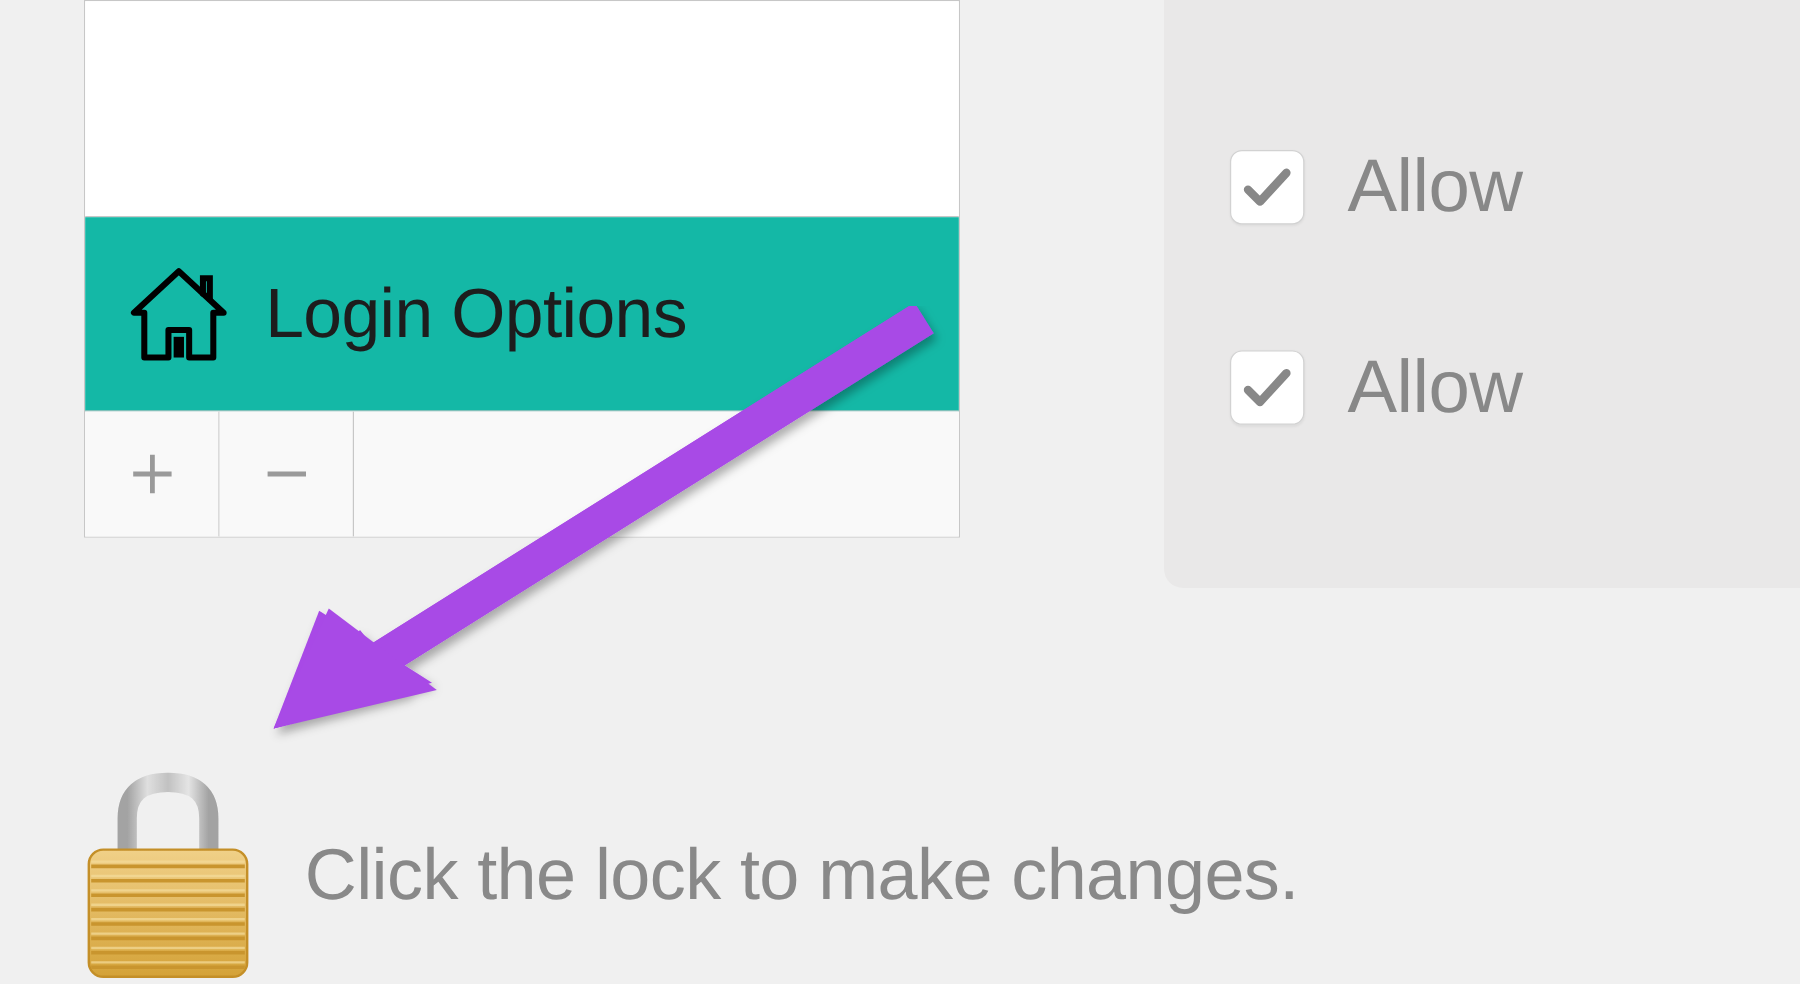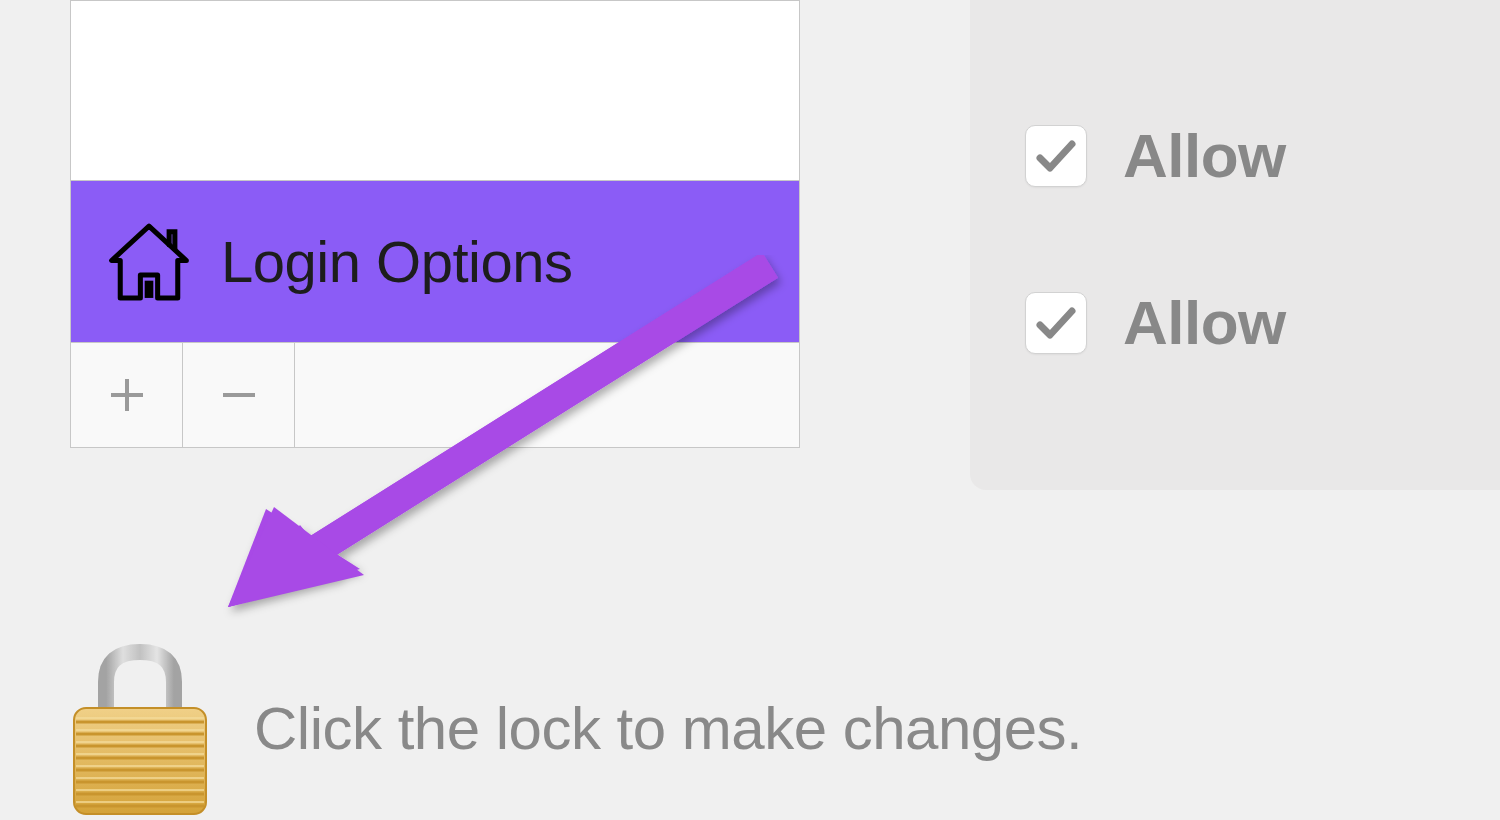--- a/index.html
+++ b/index.html
@@ -26,21 +26,21 @@
     .empty-area {
       height: 180px;
       border-bottom: 1px solid #c7c7c7;
       background: #ffffff;
     }
     .login-options-row {
       display: flex;
       align-items: center;
       height: 162px;
       padding-left: 32px;
-      background: #8b5cf6;
+      background: #14b8a6;
       border-bottom: 1px solid #c7c7c7;
     }
     .house-icon {
       width: 92px;
       height: 86px;
       flex-shrink: 0;
       margin-right: 26px;
     }
     .login-options-label {
       font-size: 58px;
@@ -69,21 +69,20 @@
       background: #f9f9f9;
     }
     .right-panel {
       position: absolute;
       top: 0;
       right: 0;
       width: 530px;
       height: 490px;
       background: #e9e8e8;
       border-radius: 0 0 0 16px;
-      font-weight: bold;
     }
     .checkbox-row {
       display: flex;
       align-items: center;
       padding-left: 55px;
       gap: 36px;
     }
     .checkbox-row.first {
       margin-top: 120px;
       margin-bottom: 96px;

